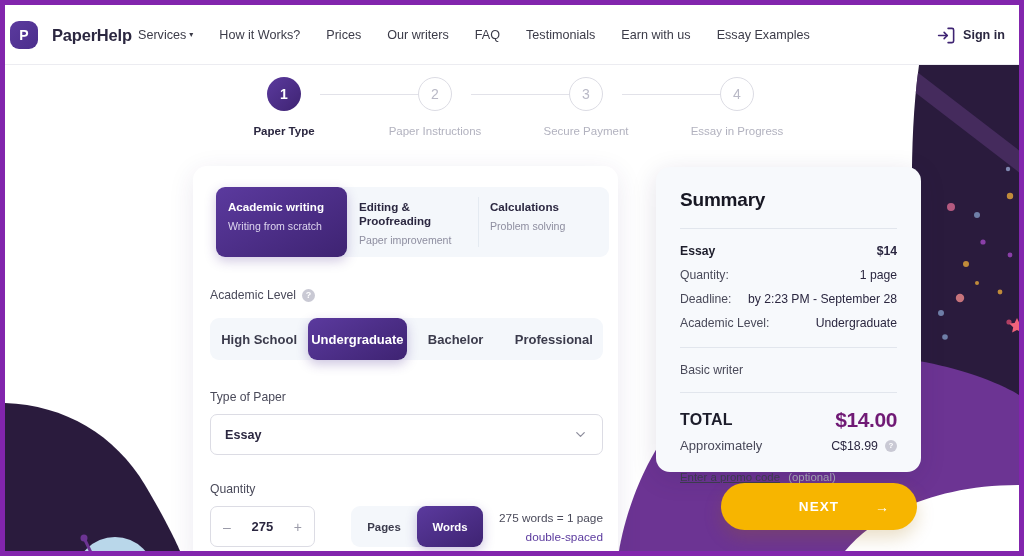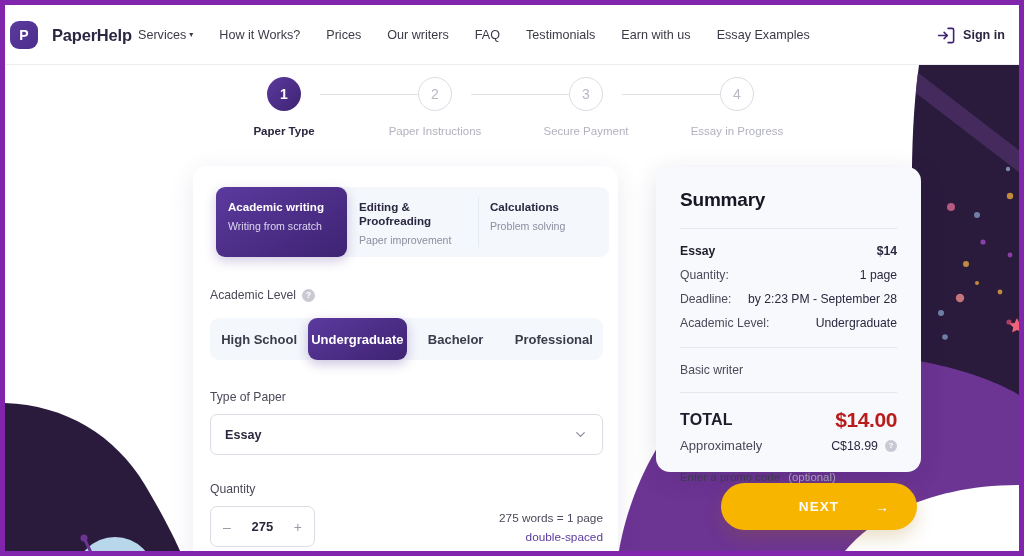--- a/index.html
+++ b/index.html
@@ -171,26 +171,26 @@
   .hr { height: 1px; background: #e2e6ed; margin: 17px 0 0 0; }
   .srow { display: flex; justify-content: space-between; align-items: baseline;
           font-size: 12.2px; color: #4a4a5a; margin-top: 10px; }
   .srow.first { margin-top: 15px; }
   .srow .k.bold { font-weight: bold; color: #1d1d2b; }
   .srow .v { color: #2b2740; }
   .srow .v.bold { font-weight: bold; }
   #basicwriter { font-size: 12.2px; color: #4a4a5a; margin-top: 15px; }
   #total-row { display: flex; justify-content: space-between; align-items: center; margin-top: 15px; }
   #total-row .k { font-size: 16px; font-weight: bold; color: #1d1d2b; letter-spacing: .2px;}
-  #total-row .v { font-size: 21px; font-weight: bold; color: #b91c1c; letter-spacing: -.4px;}
+  #total-row .v { font-size: 21px; font-weight: bold; color: #701a75; letter-spacing: -.4px;}
   #approx-row { display: flex; justify-content: space-between; align-items: center; margin-top: 6px; }
   #approx-row .k { font-size: 13px; color: #4a4a5a; }
   #approx-row .v { font-size: 12.4px; color: #2b2740; display:flex; align-items:center; gap:7px;}
   #promo { margin-top: 18px; font-size: 11.4px; }
-  #promo .lnk { color: #3b3b4c; cursor: pointer; }
+  #promo .lnk { color: #3b3b4c; text-decoration: underline; cursor: pointer; }
   #promo .opt { color: #a0a0b0; margin-left: 5px; }
 
   
   #next-btn {
     position: absolute; left: 716px; top: 478px; width: 196px; height: 47px;
     background: #f7b500; border-radius: 24px; z-index: 30;
     display: flex; align-items: center; justify-content: center;
     box-shadow: 0 8px 18px rgba(160,110,0,0.22); cursor: pointer;
   }
   #next-btn .lbl { color: #fff; font-weight: bold; font-size: 13.5px; letter-spacing: 1.1px; }
@@ -349,20 +349,24 @@
       <div class="fld-label" style="left:17px; top:316px;">
         <span>Quantity</span>
       </div>
 
       <div id="qty-stepper">
         <span class="sgn">–</span>
         <span class="num">275</span>
         <span class="sgn">+</span>
       </div>
 
+      <div id="unit-seg">
+        <div class="unit">Pages</div>
+        <div class="unit active">Words</div>
+      </div>
 
       <div id="wordnote">
         <div>275 words = 1 page</div>
         <div class="ds">double-spaced</div>
       </div>
     </div>
 
     <div id="summary">
       <h2>Summary</h2>
       <div class="hr"></div>

